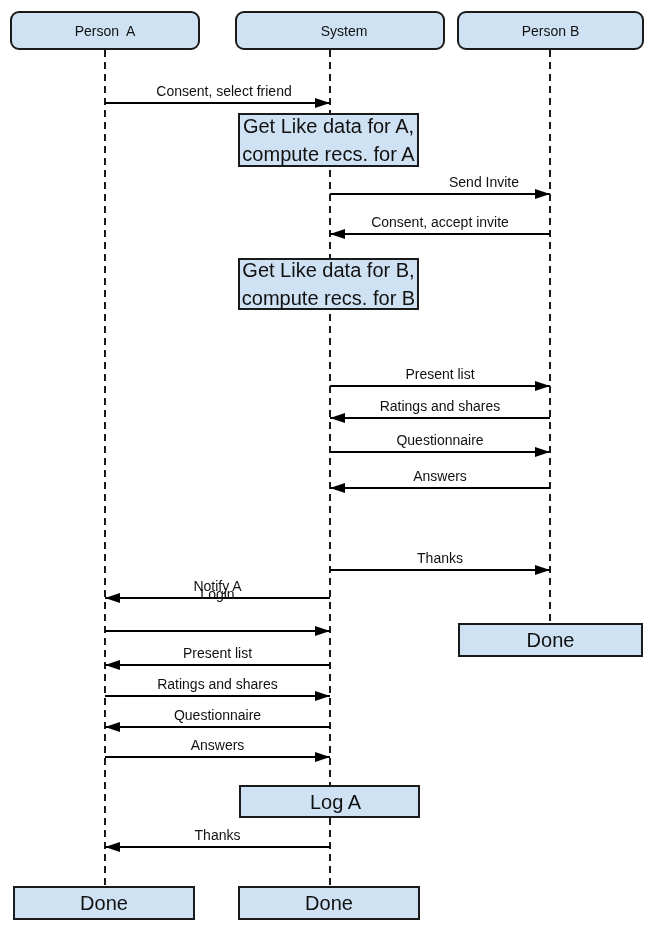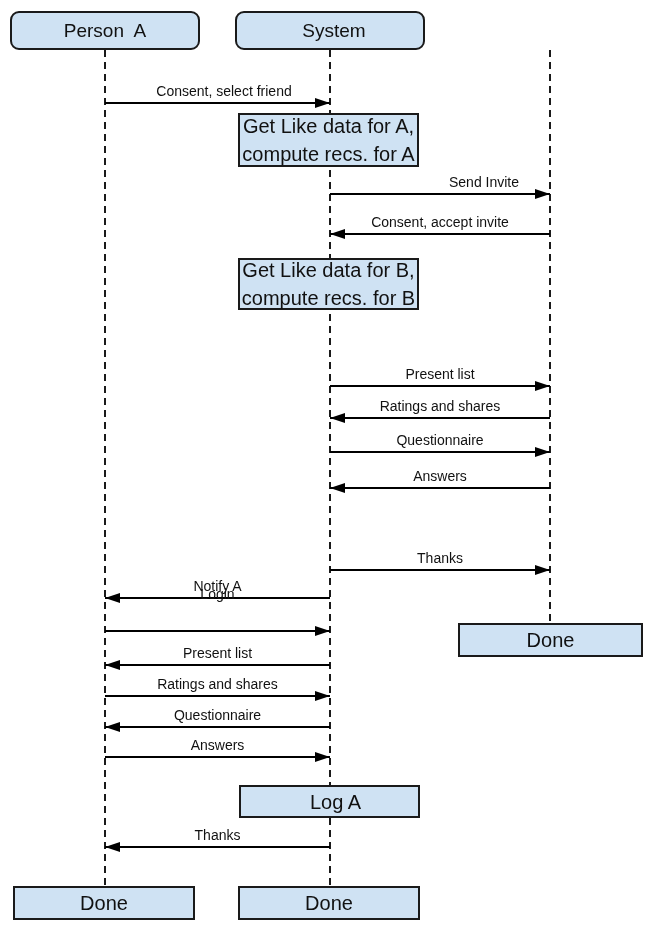--- a/index.html
+++ b/index.html
@@ -27,21 +27,21 @@
   }
   .actor-box {
     position: absolute;
     box-sizing: border-box;
     border: 2px solid #1a1a1a;
     border-radius: 9px;
     background: #cfe2f3;
     display: flex;
     align-items: center;
     justify-content: center;
-    font-size: 19px;
+    font-size: 14px;
     white-space: pre;
   }
   .action-box, .terminal-box {
     position: absolute;
     box-sizing: border-box;
     border: 2px solid #1a1a1a;
     background: #cfe2f3;
     display: flex;
     align-items: center;
     justify-content: center;
@@ -72,21 +72,22 @@
   }
 </style>
 </head>
 <body>
 
 <div id="canvas" style="background: rgb(255, 255, 255);">
     <div class="lifeline" style="left: 104px; top: 50px; height: 836px;"></div>
     <div class="lifeline" style="left: 329px; top: 50px; height: 836px;"></div>
     <div class="lifeline" style="left: 549px; top: 50px; height: 573px;"></div>
     <div class="actor-box" style="left: 10px; top: 11px; width: 190px; height: 39px;">Person  A</div>
-    <div class="actor-box" style="left: 235px; top: 11px; width: 190px; height: 39px; padding-left: 8px;">System</div>
+    <div class="actor-box" style="left: 235px; top: 11px; width: 210px; height: 39px; padding-left: 8px;">System</div>
+    <div class="actor-box" style="left: 457px; top: 11px; width: 187px; height: 39px;">Person B</div>
     <div class="action-box" style="left: 238px; top: 113px; width: 181px; height: 54px;">Get Like data for A,
 compute recs. for A</div>
     <div class="action-box" style="left: 238px; top: 258px; width: 181px; height: 52px;">Get Like data for B,
 compute recs. for B</div>
     <div class="action-box" style="left: 239px; top: 785px; width: 181px; height: 33px; padding-left: 12px;">Log A</div>
     <div class="terminal-box" style="left: 458px; top: 623px; width: 185px; height: 34px;">Done</div>
     <div class="terminal-box" style="left: 13px; top: 886px; width: 182px; height: 34px;">Done</div>
     <div class="terminal-box" style="left: 238px; top: 886px; width: 182px; height: 34px;">Done</div>
     <div class="msg-line" style="left: 105px; top: 102px; width: 225px;"></div>
     <div class="msg-arrowhead right" style="top: 98px; left: 315px;"></div>

